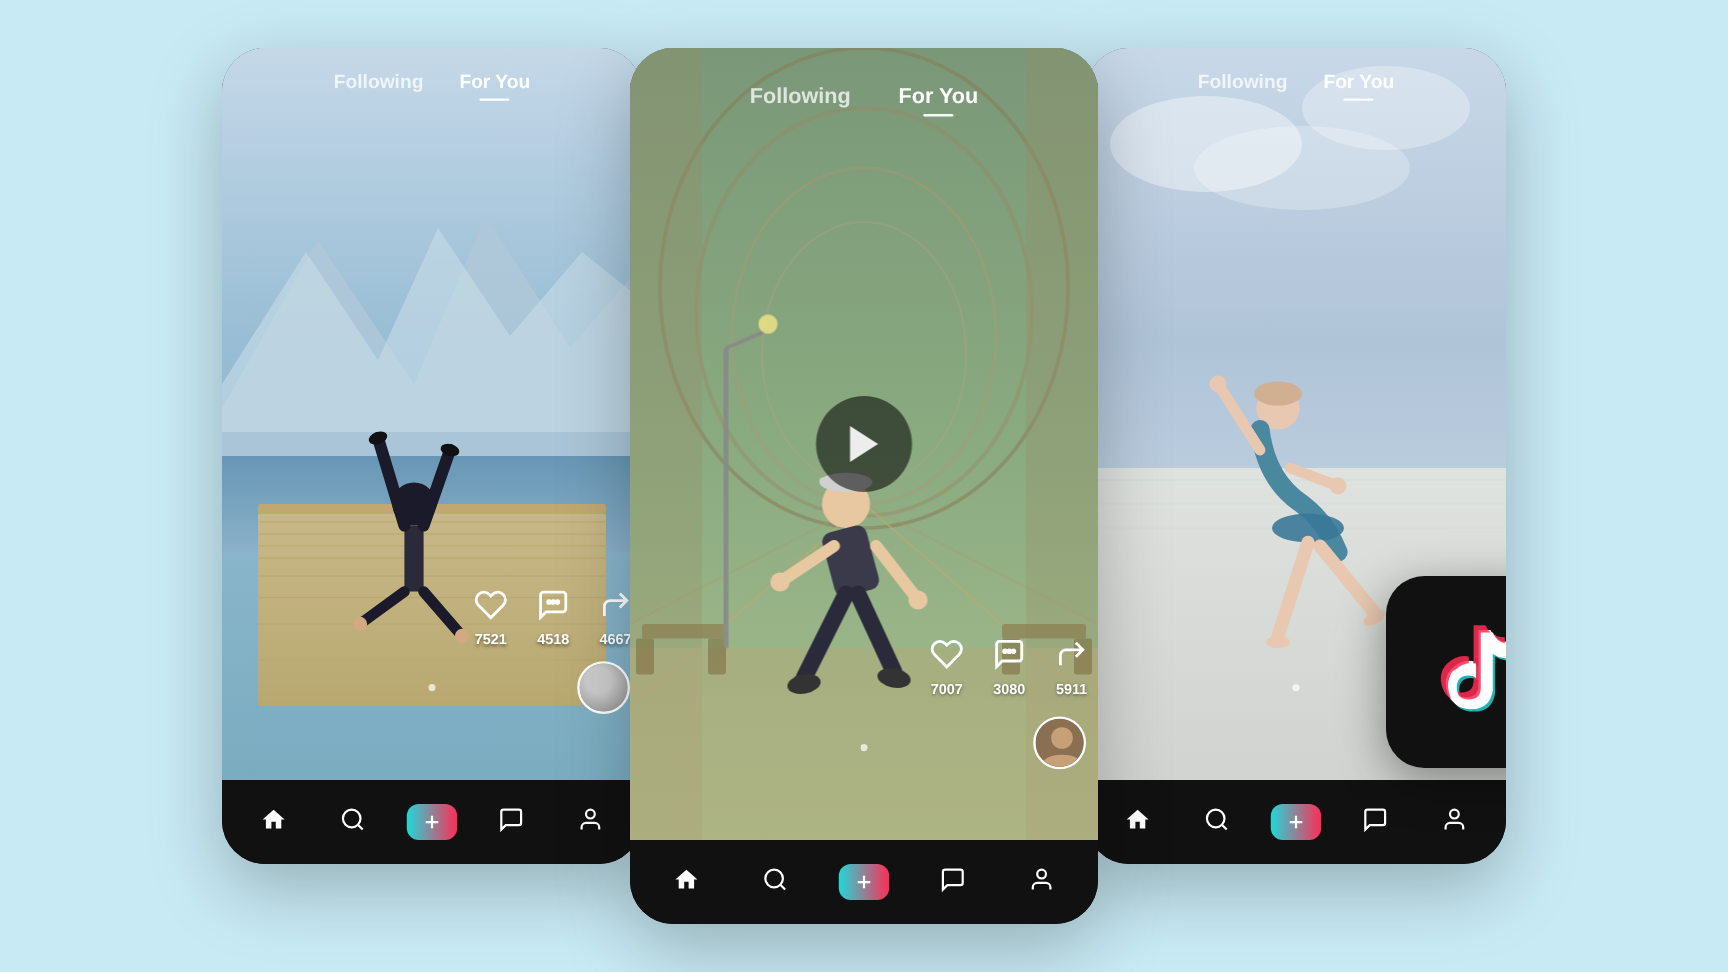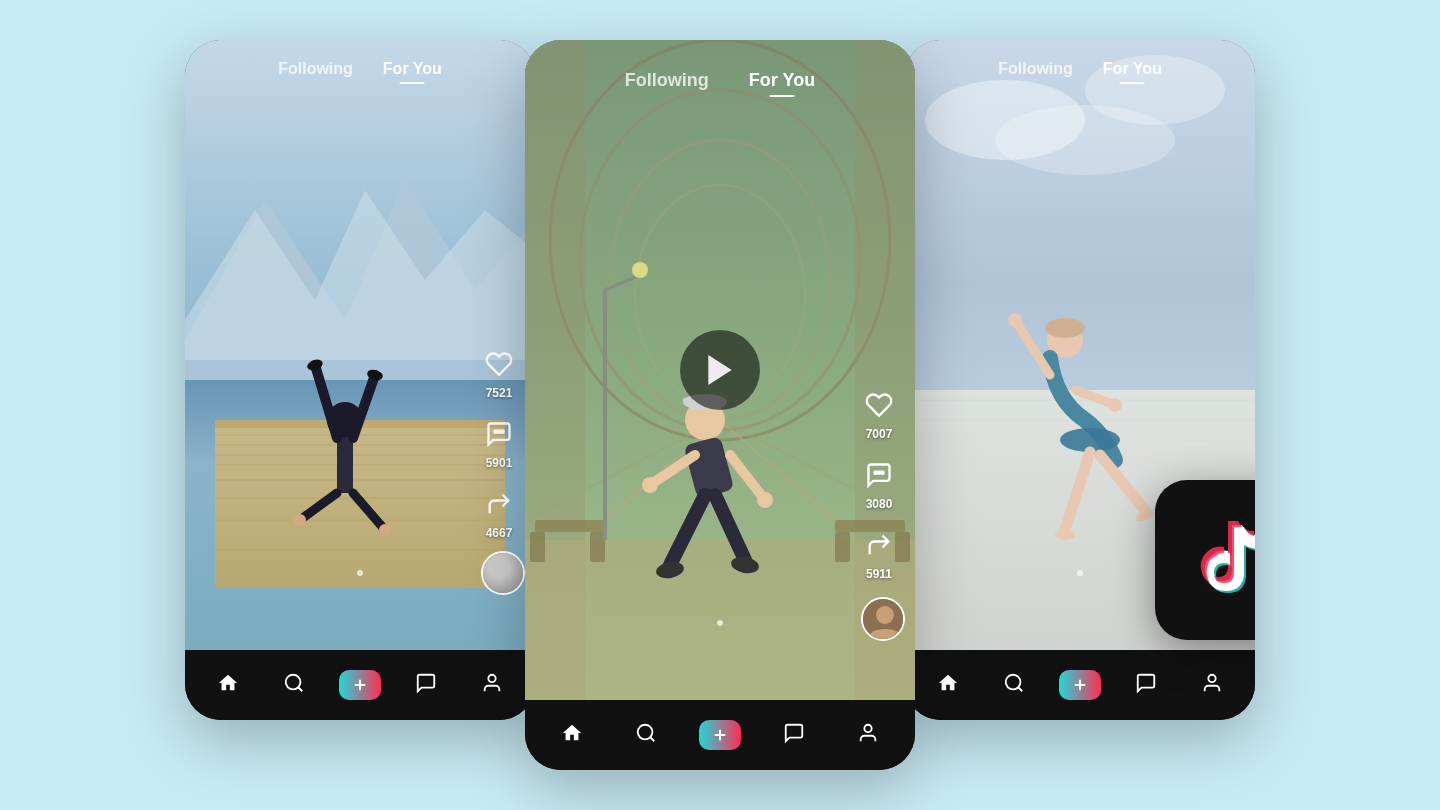--- a/index.html
+++ b/index.html
@@ -132,24 +132,23 @@
     }
     .center .header-tabs {
       padding-top: 30px;
       gap: 40px;
     }
     .center .tab { font-size: 18px; }
 
     
     .side-actions {
       position: absolute;
-      right: 18px;
+      right: 4px;
       bottom: 18%;
       display: flex;
-      flex-direction: column;
       align-items: center;
       gap: 16px;
       z-index: 10;
     }
     .action-item {
       display: flex;
       flex-direction: column;
       align-items: center;
       gap: 4px;
     }
@@ -354,21 +353,21 @@
         </div>
         <div class="action-item">
           <div class="action-icon">
             <svg viewBox="0 0 24 24" width="28" height="28" fill="none" stroke="white" stroke-width="2">
               <path d="M21 15a2 2 0 0 1-2 2H7l-4 4V5a2 2 0 0 1 2-2h14a2 2 0 0 1 2 2z"></path>
               <circle cx="9" cy="10" r="1" fill="white"></circle>
               <circle cx="12" cy="10" r="1" fill="white"></circle>
               <circle cx="15" cy="10" r="1" fill="white"></circle>
             </svg>
           </div>
-          <span class="action-count">5901</span>
+          <span class="action-count">4518</span>
         </div>
         <div class="action-item">
           <div class="action-icon">
             <svg viewBox="0 0 24 24" width="28" height="28" fill="none" stroke="white" stroke-width="2">
               <polyline points="15 14 20 9 15 4"></polyline>
               <path d="M4 20v-7a4 4 0 0 1 4-4h12"></path>
             </svg>
           </div>
           <span class="action-count">4667</span>
         </div>

